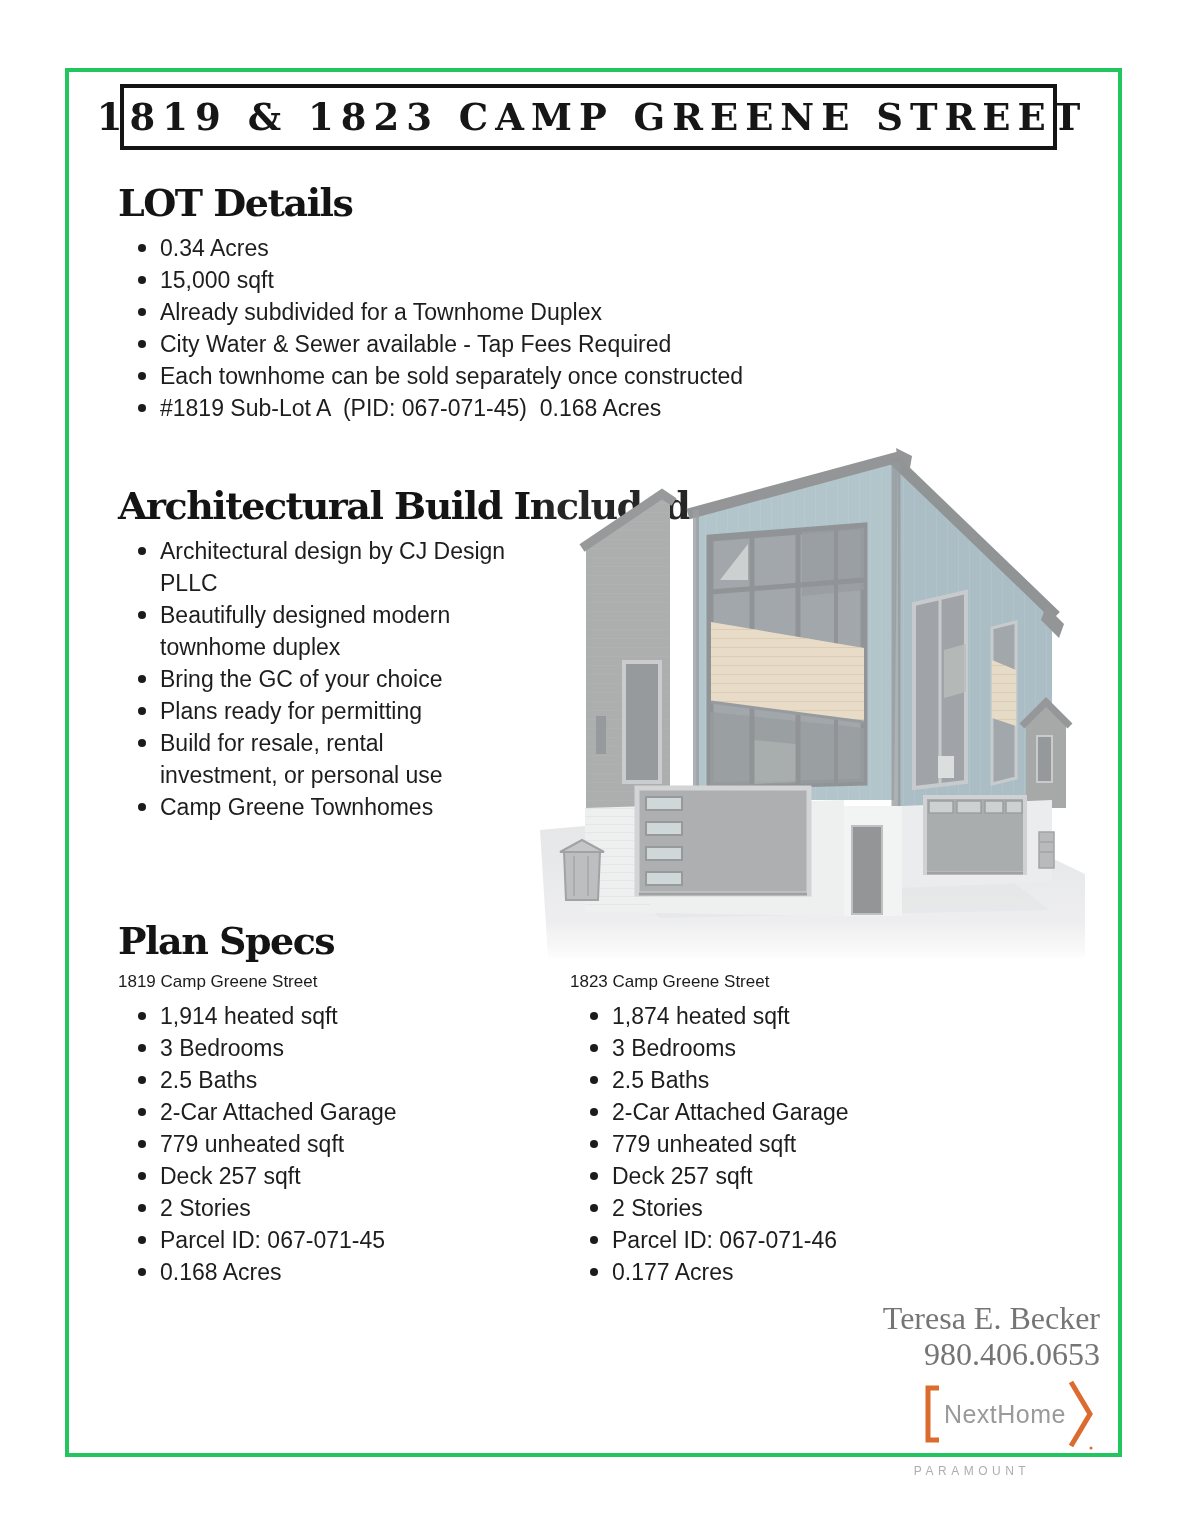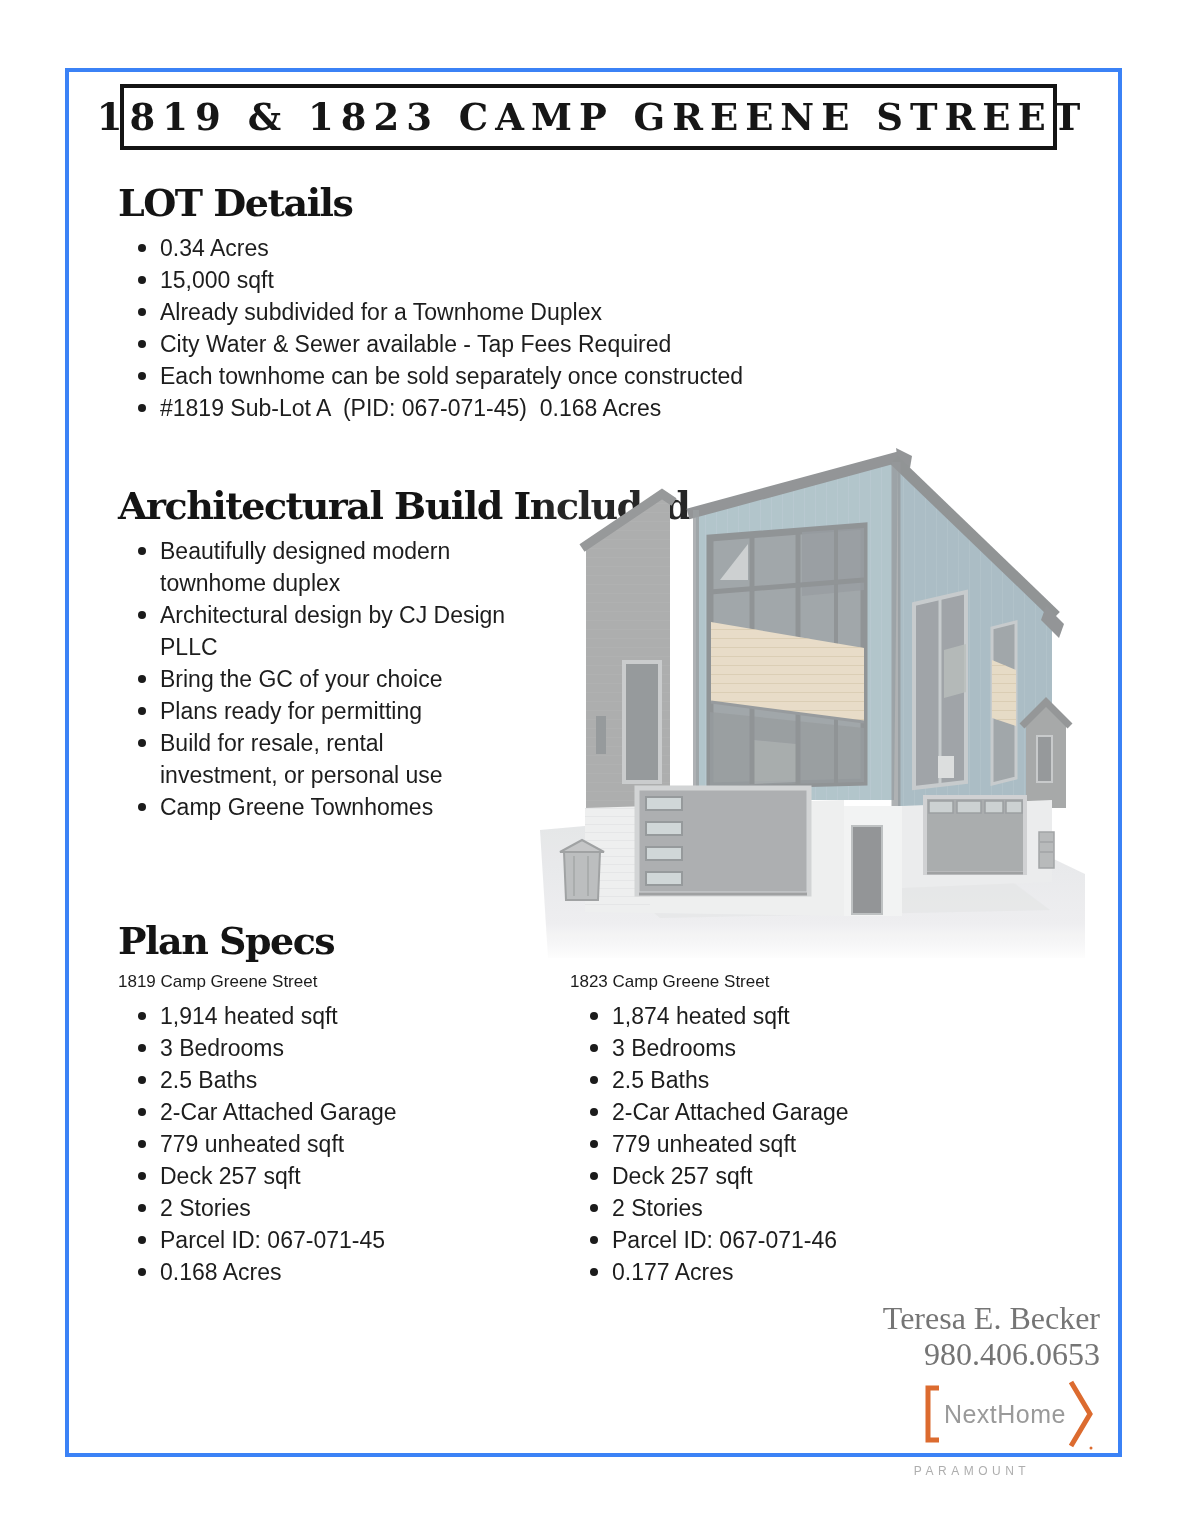--- a/index.html
+++ b/index.html
@@ -2,21 +2,21 @@
 <html><head>
 <meta charset="utf-8">
 <style>
   html,body{margin:0;padding:0;}
   body{
     width:1187px;height:1536px;background:#ffffff;position:relative;
     font-family:"Liberation Sans",sans-serif;color:#1f1f1f;overflow:hidden;
   }
   .frame{
     position:absolute;left:65px;top:68px;width:1049px;height:1381px;
-    border:4px solid #3b82f6;background:#ffffff;
+    border:4px solid #22c55e;background:#ffffff;
   }
   .title-box{
     position:absolute;left:51px;top:12px;width:929px;height:58px;
     border:4px solid #141414;display:flex;align-items:center;justify-content:center;
   }
   .title-box h1{
     margin:0;font-family:"DejaVu Serif",serif;font-weight:bold;font-size:37px;
     letter-spacing:7px;color:#161616;white-space:nowrap;padding-left:7px;
   }
   h2.section{
@@ -76,24 +76,24 @@
       <li>0.34 Acres</li>
       <li>15,000 sqft</li>
       <li>Already subdivided for a Townhome Duplex</li>
       <li>City Water &amp; Sewer available - Tap Fees Required</li>
       <li>Each townhome can be sold separately once constructed</li>
       <li>#1819 Sub-Lot A  (PID: 067-071-45)  0.168 Acres</li>
     </ul>
 
   <h2 class="section h-plans">Architectural Build Included</h2>
   <ul class="bullets plans-list">
+      <li>Architectural design by CJ Design
+PLLC</li>
       <li>Beautifully designed modern
 townhome duplex</li>
-      <li>Architectural design by CJ Design
-PLLC</li>
       <li>Bring the GC of your choice</li>
       <li>Plans ready for permitting</li>
       <li>Build for resale, rental
 investment, or personal use</li>
       <li>Camp Greene Townhomes</li>
     </ul>
 
   <div class="hero">
     <svg width="560" height="520" viewBox="0 0 560 520" xmlns="http://www.w3.org/2000/svg">
       <defs>

